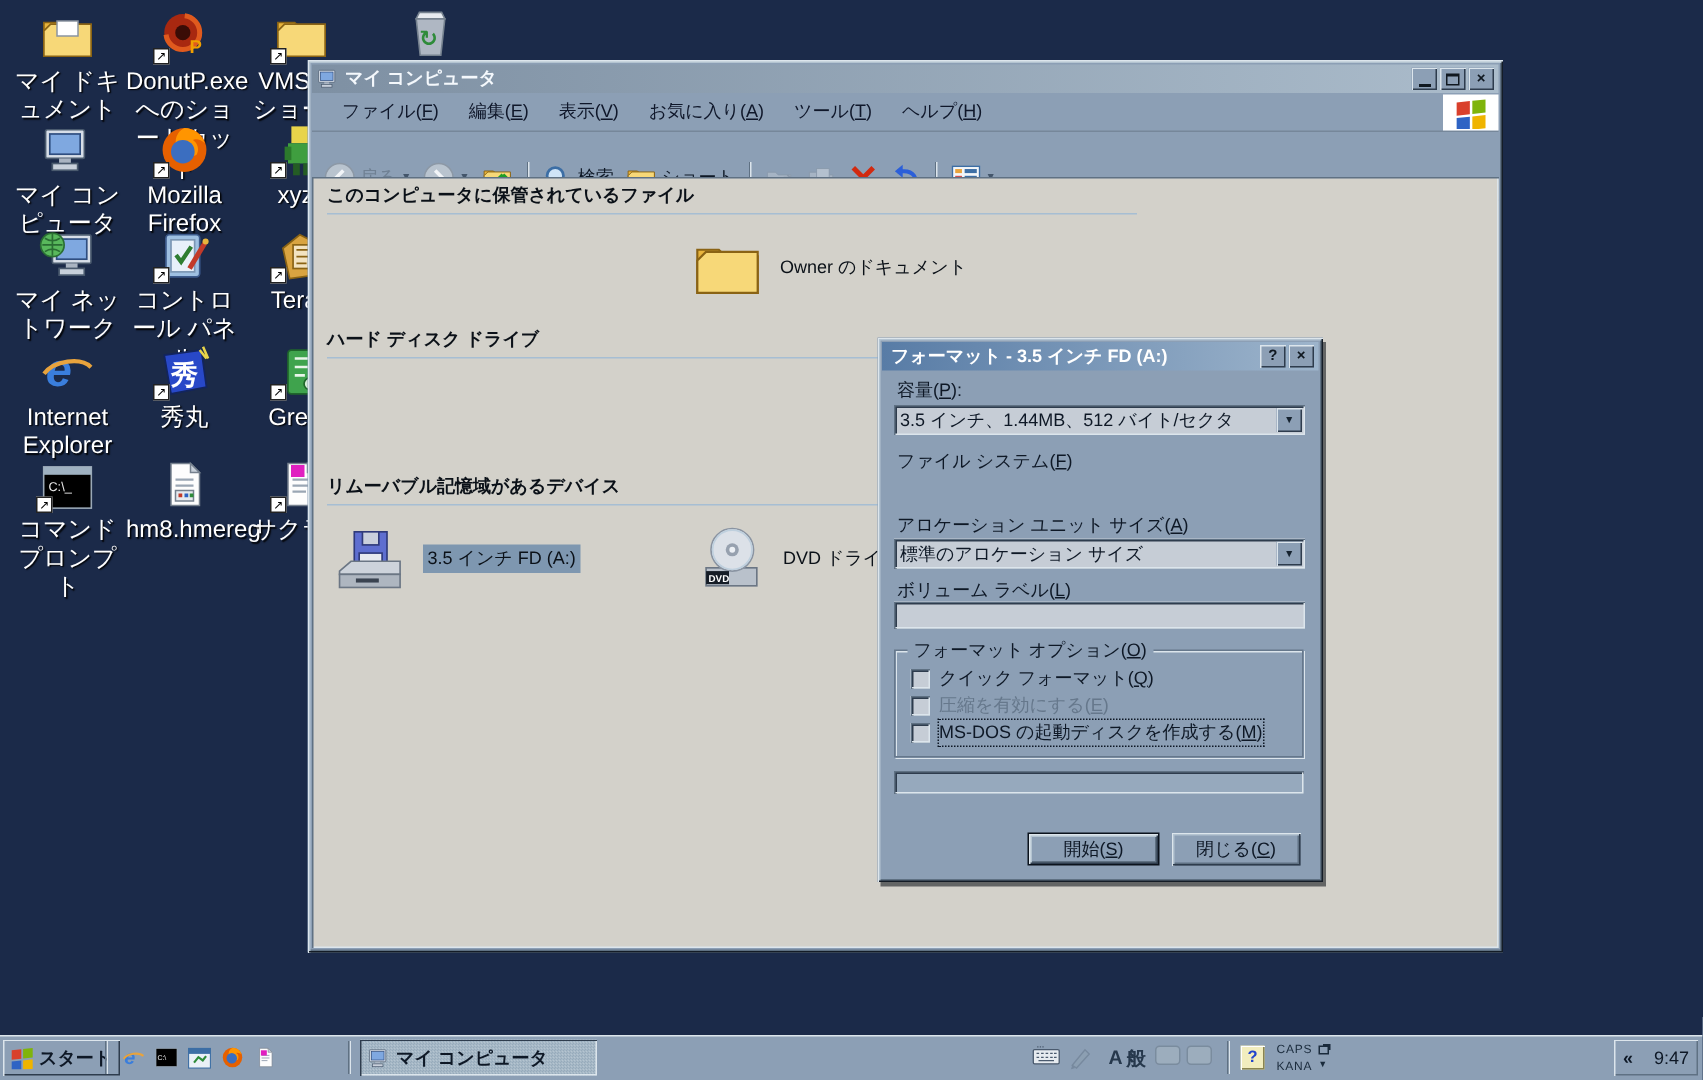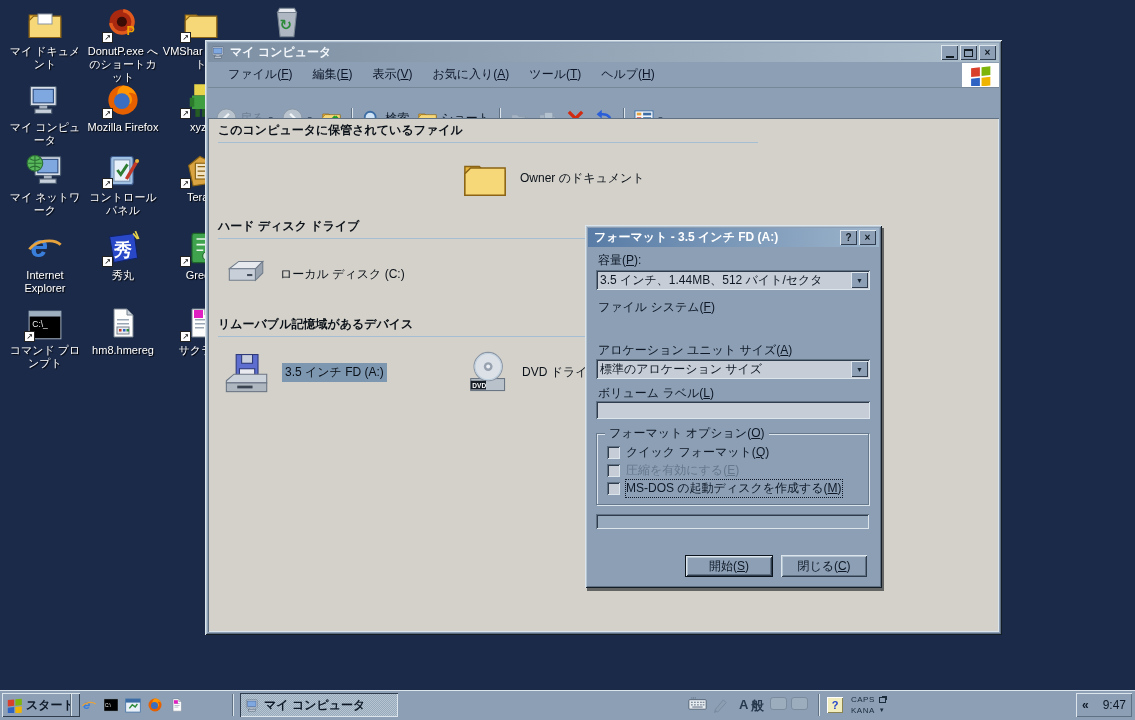--- a/index.html
+++ b/index.html
@@ -13,21 +13,21 @@
   }
   *{margin:0;padding:0;box-sizing:border-box;font-family:"Liberation Sans","DejaVu Sans",sans-serif;}
   html,body{width:1135px;height:720px;overflow:hidden;}
   body{position:relative;background:var(--desk);font-size:12px;color:var(--txt);}
   .raised-thin{box-shadow:inset 1px 1px 0 var(--hl), inset -1px -1px 0 var(--dk);}
 
   
   .dcell{position:absolute;width:78px;text-align:center;z-index:1;}
   .dicon{position:relative;width:40px;height:38px;margin:0 auto;display:flex;align-items:flex-end;justify-content:center;}
   .dicon svg{display:block;}
-  .dlabel{margin-top:3px;color:#fff;font-size:11px;line-height:1.2;text-shadow:1px 1px 1px #000;}
+  .dlabel{margin-top:3px;color:#fff;font-size:16px;line-height:1.2;text-shadow:1px 1px 1px #000;}
   .sc{position:absolute;left:-1px;bottom:-1px;width:11px;height:11px;background:#fff;border:1px solid #222;
       display:flex;align-items:center;justify-content:center;font-size:8px;color:#000;line-height:1;}
 
   
   .win{position:absolute;left:205px;top:40px;width:797px;height:595px;background:var(--face);z-index:10;
        box-shadow:inset 1px 1px 0 var(--hl), inset -1px -1px 0 #141C26, inset 2px 2px 0 var(--hl2), inset -2px -2px 0 var(--sh);}
   .titlebar{height:19px;margin:3px 3px 0;display:flex;align-items:center;padding:0 3px;
             background:linear-gradient(90deg,#7E90A3,#ABBCCB);}
   .titlebar .ticon{width:15px;height:15px;}
   .titlebar .title{flex:1;margin-left:4px;color:#F4F8FC;font-weight:bold;font-size:12px;white-space:nowrap;}
@@ -416,29 +416,20 @@
 
     <div class="fitem" style="left:254px;top:32px">
       <svg width="46" height="46" viewBox="0 0 32 32">
           <use href="#sym-folder"></use>
         </svg>
       <span class="flabel">Owner のドキュメント</span>
     </div>
 
     <div class="grp-h" style="top:100px">ハード ディスク ドライブ</div>
 
-    <div class="fitem" style="left:14px;top:128px">
-      <svg width="46" height="46" viewBox="0 0 44 44">
-        <path d="M7 17l9-7h23l-7 7z" fill="#E6EAEF" stroke="#717C8A"></path>
-        <path d="M7 17h25v11H7z" fill="#C9CFD8" stroke="#717C8A"></path>
-        <path d="M32 17l7-7v11l-7 7z" fill="#99A3B0" stroke="#717C8A"></path>
-        <rect x="24" y="22" width="5" height="2" fill="#424C5A"></rect>
-        </svg>
-      <span class="flabel">ローカル ディスク (C:)</span>
-    </div>
 
     <div class="grp-h" style="top:198px">リムーバブル記憶域があるデバイス</div>
 
     <div class="fitem" style="left:14px;top:226px">
       <svg width="48" height="48" viewBox="0 0 44 44">
         <rect x="13" y="6" width="20" height="22" fill="#5E6ED0" stroke="#2F3A7A"></rect>
         <rect x="18" y="6" width="10" height="8" fill="#C9CFDC" stroke="#2F3A7A"></rect>
         <rect x="16" y="19" width="14" height="9" fill="#E8EAF0" stroke="#2F3A7A"></rect>
         <path d="M4 30l7-6h30v8H4z" fill="#CDD3DB" stroke="#6B7684"></path>
         <rect x="4" y="32" width="37" height="8" fill="#AEB6C0" stroke="#6B7684"></rect>

